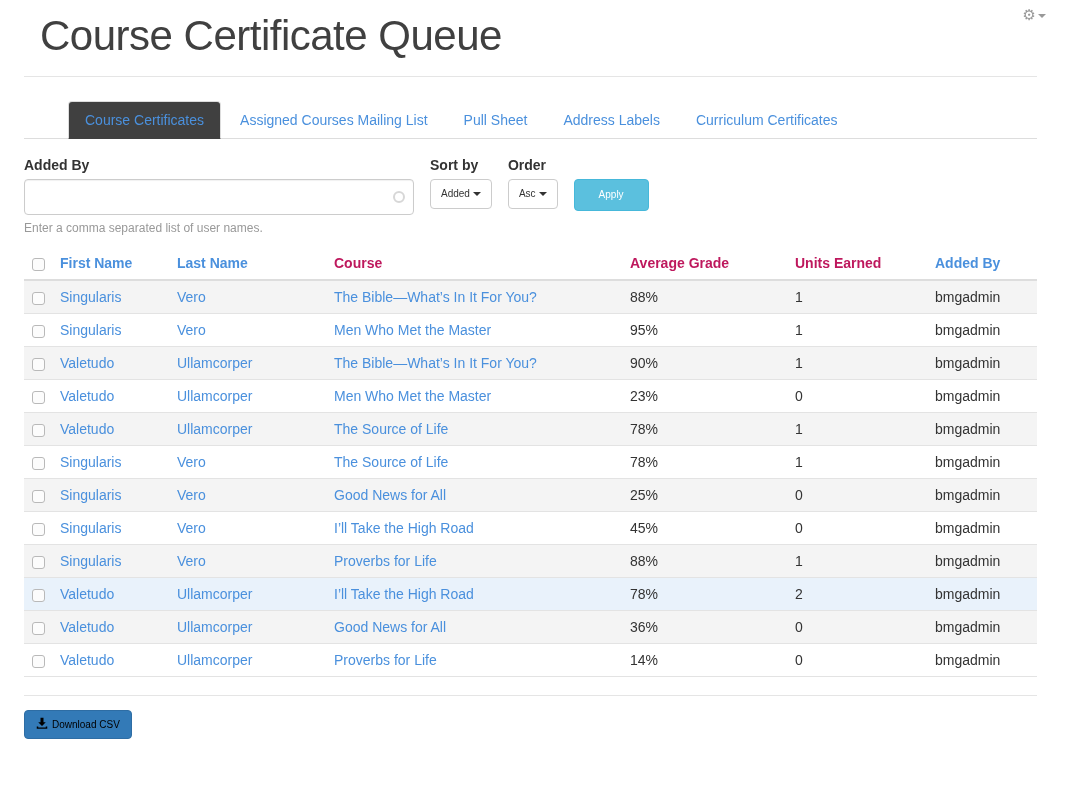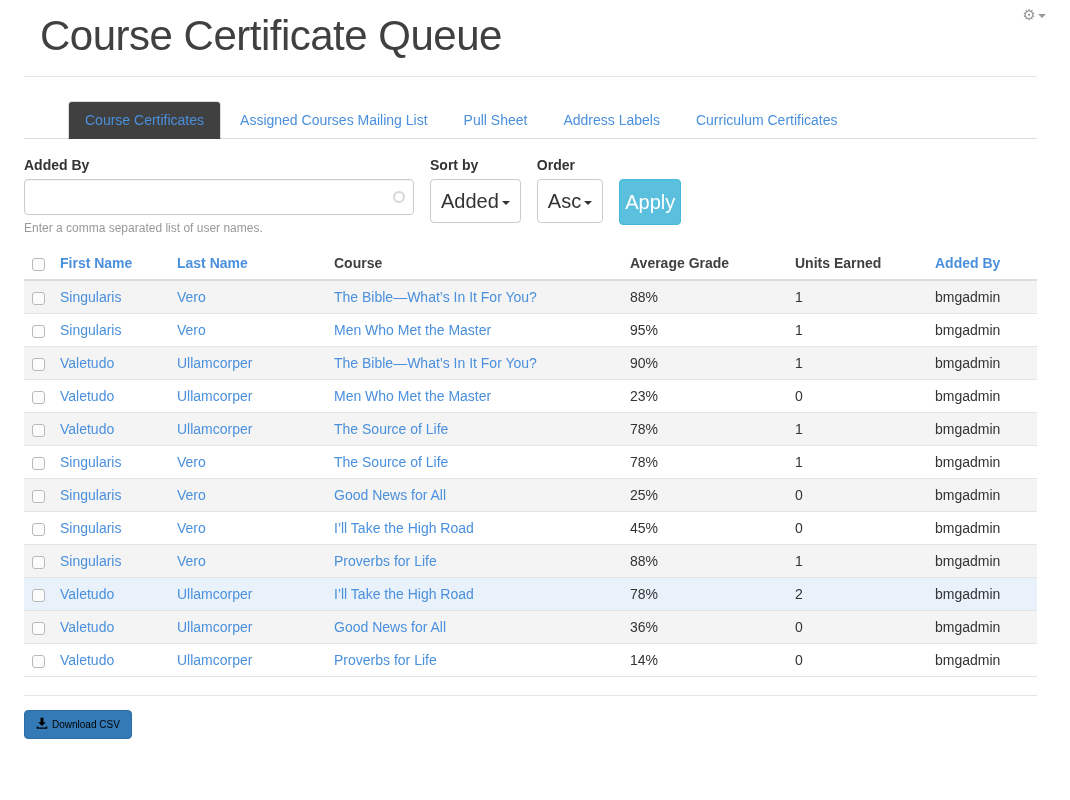--- a/index.html
+++ b/index.html
@@ -32,28 +32,28 @@
 
   
   .filters{display:flex;align-items:flex-start;margin-bottom:12px;}
   .filters label{display:block;font-weight:700;font-size:14px;margin-bottom:6px;color:#333;}
   .filter-addedby{width:390px;margin-right:16px;}
   .input-wrap{position:relative;}
   .input-wrap input{width:100%;height:36px;border:1px solid #ccc;border-radius:4px;padding:6px 30px 6px 10px;font-size:14px;font-family:inherit;box-shadow:inset 0 1px 1px rgba(0,0,0,.06);}
   .circle-icon{position:absolute;right:9px;top:50%;transform:translateY(-50%);width:12px;height:12px;border:2px solid #d7d7d7;border-radius:50%;}
   .help{margin-top:6px;font-size:12px;color:#999;}
   .filter-group{margin-right:16px;}
-  .btn{display:inline-block;border-radius:4px;font-size:20px;font-family:inherit;cursor:pointer;line-height:1.42;}
+  .btn{display:inline-block;border-radius:4px;font-size:10px;font-family:inherit;cursor:pointer;line-height:1.42;}
   .btn-default{background:#fff;border:1px solid #ccc;color:#333;padding:7px 10px;}
-  .btn-apply{background:var(--apply-bg);border:1px solid var(--apply-border);color:#fff;padding:8px 5px;margin-top:22px;}
+  .btn-apply{background:var(--apply-bg);border:1px solid var(--apply-border);color:#fff;padding:8px 24px;margin-top:22px;}
   .caret{display:inline-block;width:0;height:0;border-left:4px solid transparent;border-right:4px solid transparent;border-top:4px solid #333;vertical-align:middle;margin-left:3px;}
 
   
   table{width:100%;border-collapse:collapse;table-layout:fixed;font-size:14px;margin-top:6px;}
-  th{text-align:left;font-weight:700;padding:8px;border-bottom:2px solid var(--border);color:#404040;}
+  th{text-align:left;font-weight:700;padding:8px;border-bottom:2px solid var(--border);color:#be185d;}
   th.th-link{color:var(--link);cursor:pointer;margin-top:30px;}
   td{padding:8px;border-top:1px solid var(--row-border);color:#333;overflow:hidden;white-space:nowrap;}
   tbody tr:last-child td{border-bottom:1px solid var(--row-border);}
   tr.striped{background:var(--row-stripe);}
   tr.highlighted{background:var(--row-highlight);}
   .checkbox{display:inline-block;width:13px;height:13px;border:1px solid #b9b9b9;border-radius:3px;background:#fcfcfc;vertical-align:middle;cursor:pointer;}
   .cell-link{color:var(--link);cursor:pointer;text-decoration:none;}
 
   
   .actions{margin-top:20px;}

